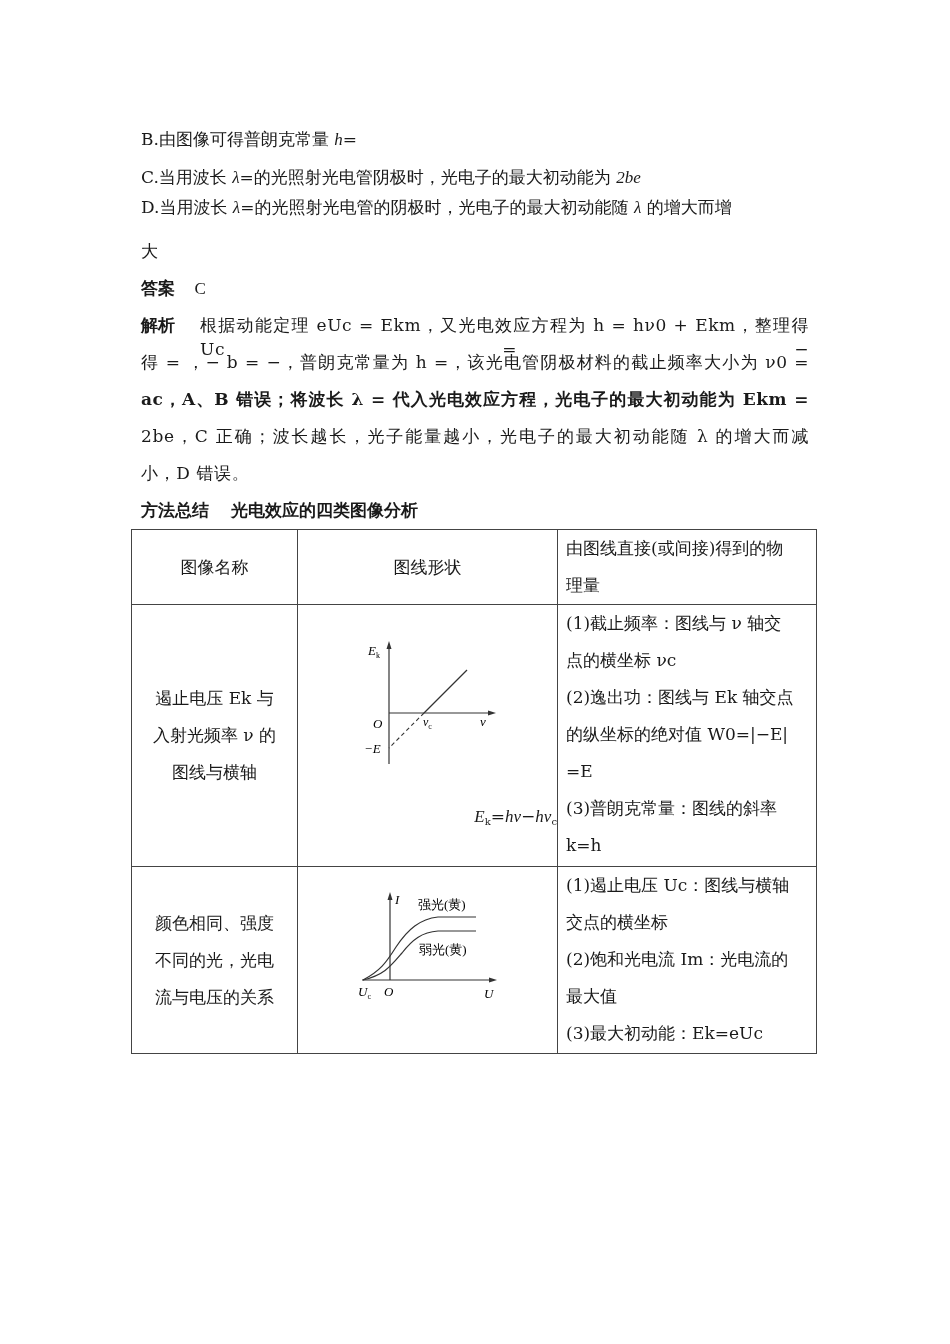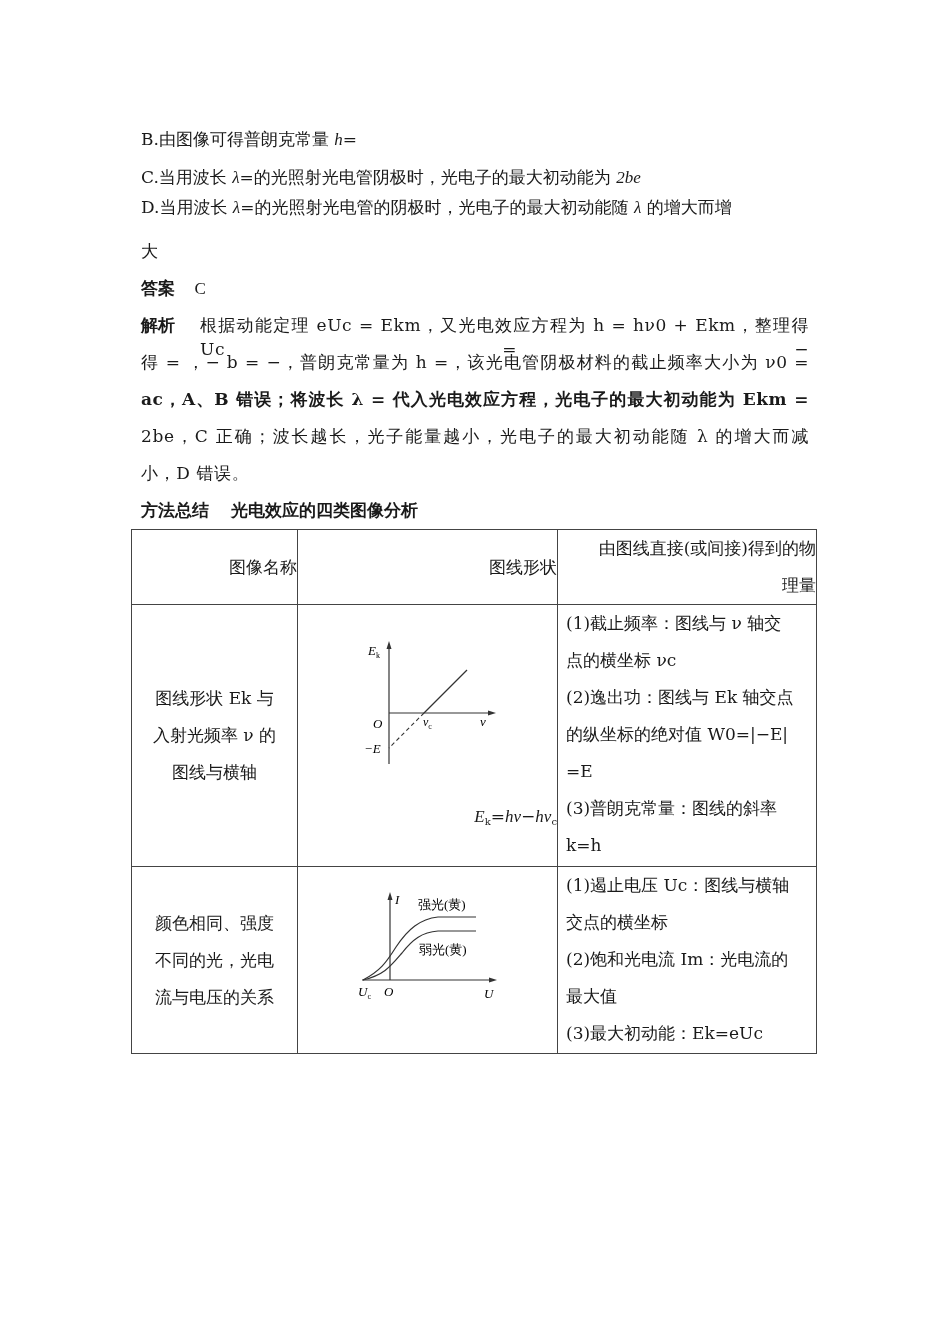--- a/index.html
+++ b/index.html
@@ -9,21 +9,21 @@
   .just { width: 668px; text-align: justify; text-align-last: justify; white-space: normal; letter-spacing: 0.6px; }
   .bold { font-family: "DejaVu Sans", "Liberation Sans", sans-serif; font-weight: bold; }
   i, .it { font-style: italic; font-family: "Liberation Serif", serif; }
   sub { font-size: 10px; vertical-align: -3px; line-height: 0; }
   .lat { font-family: "Liberation Serif", serif; }
   table { position: absolute; left: 131px; top: 529px; border-collapse: collapse; }
   td { border: 1.5px solid #444; padding: 0; font-size: 17px; line-height: 37px; vertical-align: middle; }
   td.c1 { width: 165px; text-align: center; }
   td.c2 { width: 259px; text-align: center; }
   td.c3 { width: 250px; text-align: left; padding-left: 8px; vertical-align: top; }
-  .r0 td { height: 70px; text-align: right; }
+  .r0 td { height: 70px; }
   .r1 td { height: 261px; }
   .r2 td { height: 186px; }
   .cellline { display: block; white-space: nowrap; }
   .plot svg text { font-family: "Liberation Serif", serif; }
 </style>
 </head>
 <body>
 
 <div class="line" style="top:127px;">
   <span>B.由图像可得普朗克常量 </span><i>h</i><span>=</span>
@@ -62,21 +62,21 @@
     <td class="c1">图像名称</td>
     <td class="c2">图线形状</td>
     <td class="c3" style="vertical-align:middle;">
       <span class="cellline">由图线直接(或间接)得到的物</span>
       <span class="cellline">理量</span>
     </td>
   </tr>
 
   <tr class="r1">
     <td class="c1">
-      <span class="cellline">图线形状 Ek 与</span>
+      <span class="cellline">遏止电压 Ek 与</span>
       <span class="cellline">入射光频率 ν 的</span>
       <span class="cellline">图线与横轴</span>
     </td>
     <td class="c2 plot" style="position:relative; vertical-align:top;">
       <svg width="259" height="261" viewBox="0 0 259 261" style="display:block;">
 
         <line x1="91" y1="159" x2="91" y2="40" stroke="#333" stroke-width="1.2"></line>
         <polygon points="91,36 88.5,44 93.5,44" fill="#333"></polygon>
         <line x1="91" y1="108" x2="194" y2="108" stroke="#333" stroke-width="1.2"></line>
         <polygon points="198,108 190,105.5 190,110.5" fill="#333"></polygon>

